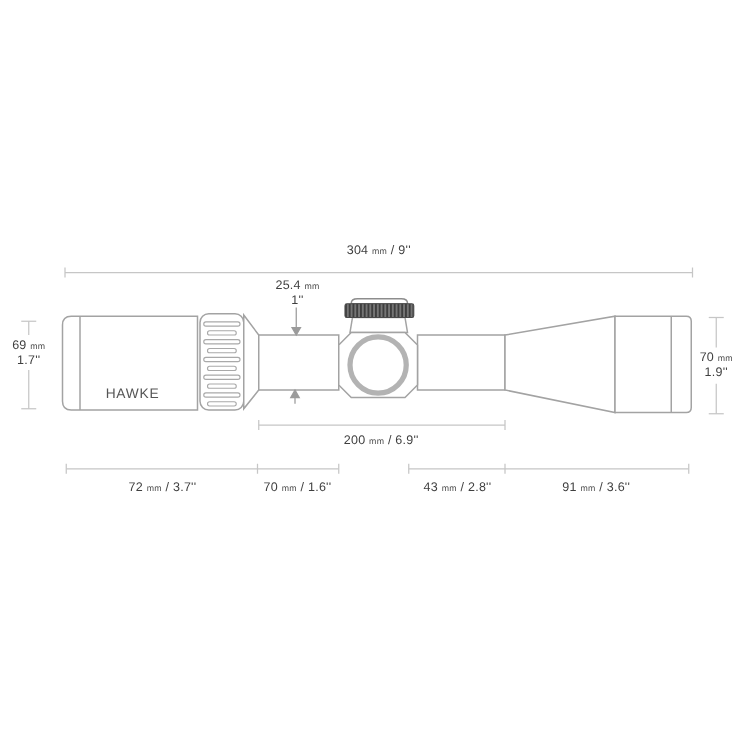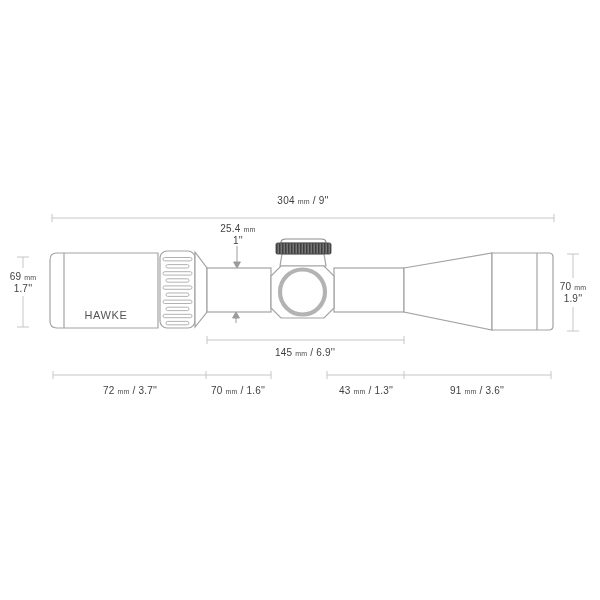--- a/index.html
+++ b/index.html
@@ -139,22 +139,22 @@
   <div class="brand-label" style="left:106px; top:284px;margin-top:25px;">HAWKE</div>
 
   <div class="dim-label" style="left:303px; top:196px;"><span class="v">304</span> <span class="u">mm</span> <span class="v">/ 9''</span></div>
 
   <div class="dim-label" style="left:238px; top:224px;"><span class="v">25.4</span> <span class="u">mm</span><br><span class="v">1''</span></div>
 
   <div class="dim-label" style="left:23px; top:272px;"><span class="v">69</span> <span class="u">mm</span><br><span class="v">1.7''</span></div>
 
   <div class="dim-label" style="left:573px; top:282px;"><span class="v">70</span> <span class="u">mm</span><br><span class="v">1.9''</span></div>
 
-  <div class="dim-label" style="left:305px; top:348px;"><span class="v">145</span> <span class="u">mm</span> <span class="v">/ 6.9''</span></div>
+  <div class="dim-label" style="left:305px; top:348px;"><span class="v">200</span> <span class="u">mm</span> <span class="v">/ 6.9''</span></div>
 
   <div class="dim-label" style="left:130px; top:386px;"><span class="v">72</span> <span class="u">mm</span> <span class="v">/ 3.7''</span></div>
 
   <div class="dim-label" style="left:238px; top:386px;"><span class="v">70</span> <span class="u">mm</span> <span class="v">/ 1.6''</span></div>
 
-  <div class="dim-label" style="left:366px; top:386px;"><span class="v">43</span> <span class="u">mm</span> <span class="v">/ 1.3''</span></div>
+  <div class="dim-label" style="left:366px; top:386px;"><span class="v">43</span> <span class="u">mm</span> <span class="v">/ 2.8''</span></div>
 
   <div class="dim-label" style="left:477px; top:386px;"><span class="v">91</span> <span class="u">mm</span> <span class="v">/ 3.6''</span></div>
 </div>
 
 </body></html>

